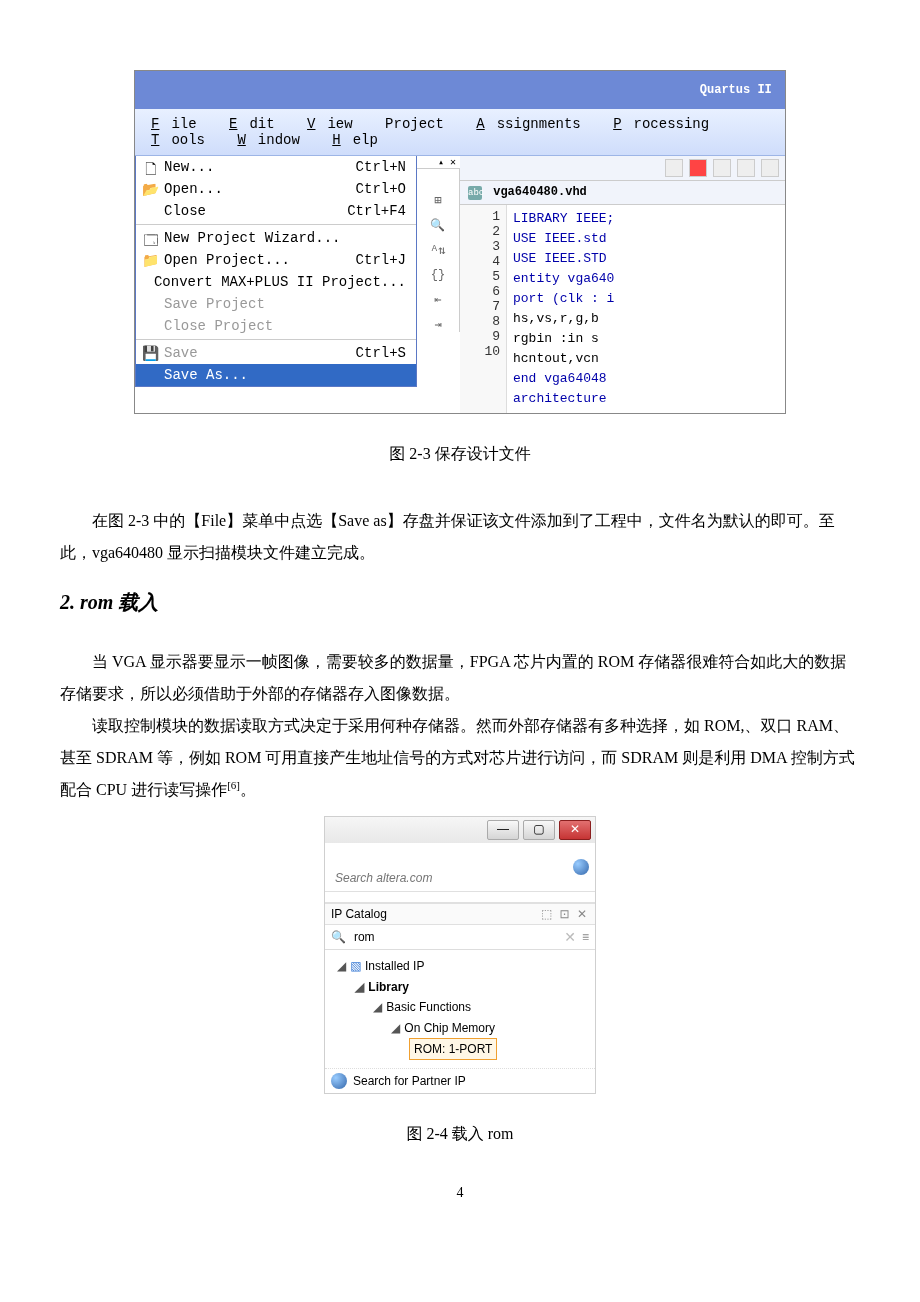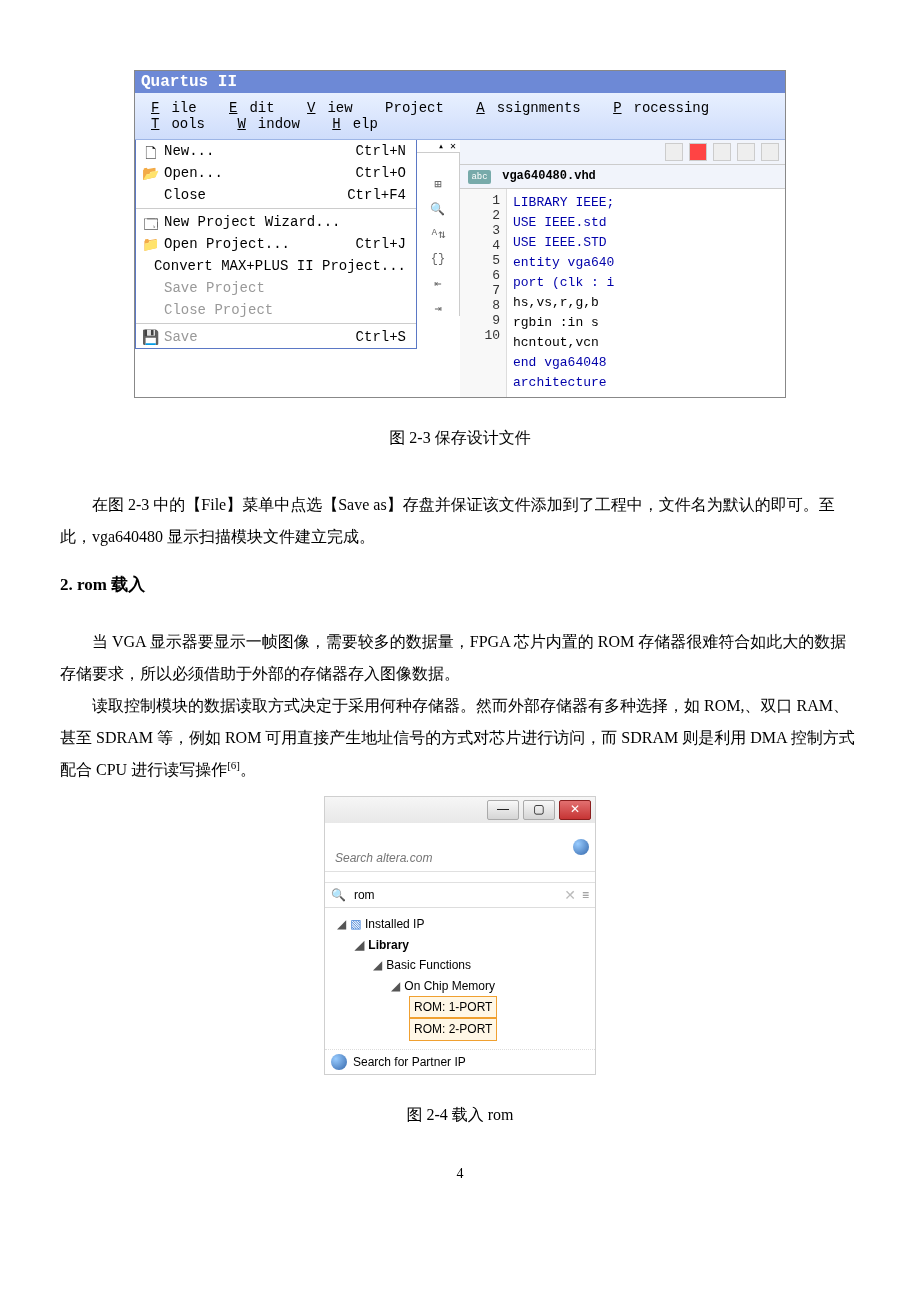--- a/index.html
+++ b/index.html
@@ -17,24 +17,25 @@
   font-family: "Courier New", monospace;
   font-size: 14px;
   border: 1px solid #888;
   margin: 30px auto 0 auto;
   width: 650px;
   background: #fff;
 }
 .q-title {
   background: #6d89d6;
   color: #fff;
-  padding: 2px 6px;
+  padding: 12px 6px;
   font-weight: bold;
-  font-size: 16px;
+  font-size: 12px;
   white-space: pre;
+  text-align: right;
 }
 .q-menubar {
   background: linear-gradient(#e8f0ff, #cfddfb);
   padding: 7px 4px;
   border-bottom: 1px solid #9db5e6;
 }
 .q-menubar span { padding: 0 6px; }
 .q-menubar .u { text-decoration: underline; }
 .q-menu-open {
   border: 1px solid #5b78c5;
@@ -76,21 +77,21 @@
 .q-pane-b {
   flex: 1;
 }
 .q-tab {
   background: #f1f4fb;
   border-bottom: 1px solid #ccc;
   padding: 4px 8px;
   font-size: 12px;
 }
 .q-tabicon {
-  display:inline-block; width:23px; height:14px;
+  display:inline-block; width:14px; height:14px;
   background:#7aa; border-radius:2px; margin-right:4px;
   font-size:9px; line-height:14px; text-align:center; color:#fff;
 }
 .q-code {
   display: flex;
 }
 .q-gutter {
   width: 36px;
   text-align: right;
   padding: 4px 6px 4px 4px;
@@ -133,22 +134,23 @@
 }
 .body-text {
   font-size: 16px;
   line-height: 2;
   margin: 10px 0;
 }
 .body-text p { margin: 0; text-indent: 2em; }
 .section-head {
   font-family: "Times New Roman", "SimHei", serif;
   font-weight: bold;
-  font-size: 17px;
+  font-size: 20px;
   margin: 20px 0 30px 0;
+  font-style: italic;
 }
 sup { font-size: 11px; }
 
 
 .ipcat {
   width: 270px;
   margin: 10px auto 0 auto;
   font-family: "Segoe UI", Tahoma, sans-serif;
   font-size: 12px;
   border: 1px solid #cfcfcf;
@@ -302,20 +304,24 @@
     </div>
     <div class="q-menu-row disabled">
       <span class="micon"></span>
       <span class="lbl">Close Project</span>
     </div>
     <div class="q-menu-sep"></div>
     <div class="q-menu-row disabled">
       <span class="micon">💾</span>
       <span class="lbl">Save</span>
       <span class="sc">Ctrl+S</span>
+    </div>
+    <div class="q-menu-row hover">
+      <span class="micon"></span>
+      <span class="lbl">Save As...</span>
     </div>
   </div>
 
   <div class="q-right">
     <div style="flex:0 0 42px; display:flex; flex-direction:column;">
       <div class="q-pane-corner">▴ ✕</div>
       <div class="q-pane-a">
         <span>⊞</span>
         <span>🔍</span>
         <span>ᴬ⇅</span>
@@ -384,33 +390,36 @@
   <div class="ip-titlebar">
     <div class="winbtn">—</div>
     <div class="winbtn">▢</div>
     <div class="winbtn close">✕</div>
   </div>
   <div class="ip-search">
     <input placeholder="Search altera.com" style="">
     <span class="globe"></span>
   </div>
   <div style="height:10px;border-bottom:1px solid #e0e0e0;"></div>
+  <div class="ip-panelhdr">
+    <span>IP Catalog</span>
+    <span class="ctrls">⬚ ⊡ ✕</span>
+  </div>
   <div class="ip-filter">
     <span class="mag">🔍</span>
     <input value="rom" style="">
     <span class="clear">✕</span>
     <span class="menu">≡</span>
   </div>
   <div class="ip-tree">
     <div class="n1"><span class="tri">◢</span> <span style="color:#3a7bd5">▧</span> <span>Installed IP</span></div>
     <div class="n2"><span class="tri">◢</span> <span>Library</span></div>
     <div class="n3"><span class="tri">◢</span> <span>Basic Functions</span></div>
     <div class="n4"><span class="tri">◢</span> <span>On Chip Memory</span></div>
     <div class="n5"><span class="romitem"><span>ROM: 1-PORT</span></span></div>
-    <div class="n5"><span class="romitem"><span>ROM: 2-PORT</span></span></div>
   </div>
   <div class="ip-footer">
     <span class="globe"></span>
     <span>Search for Partner IP</span>
   </div>
 </div>
 
 <div class="caption">图 2-4 载入 rom</div>
 
 <div class="pagenum">4</div>

